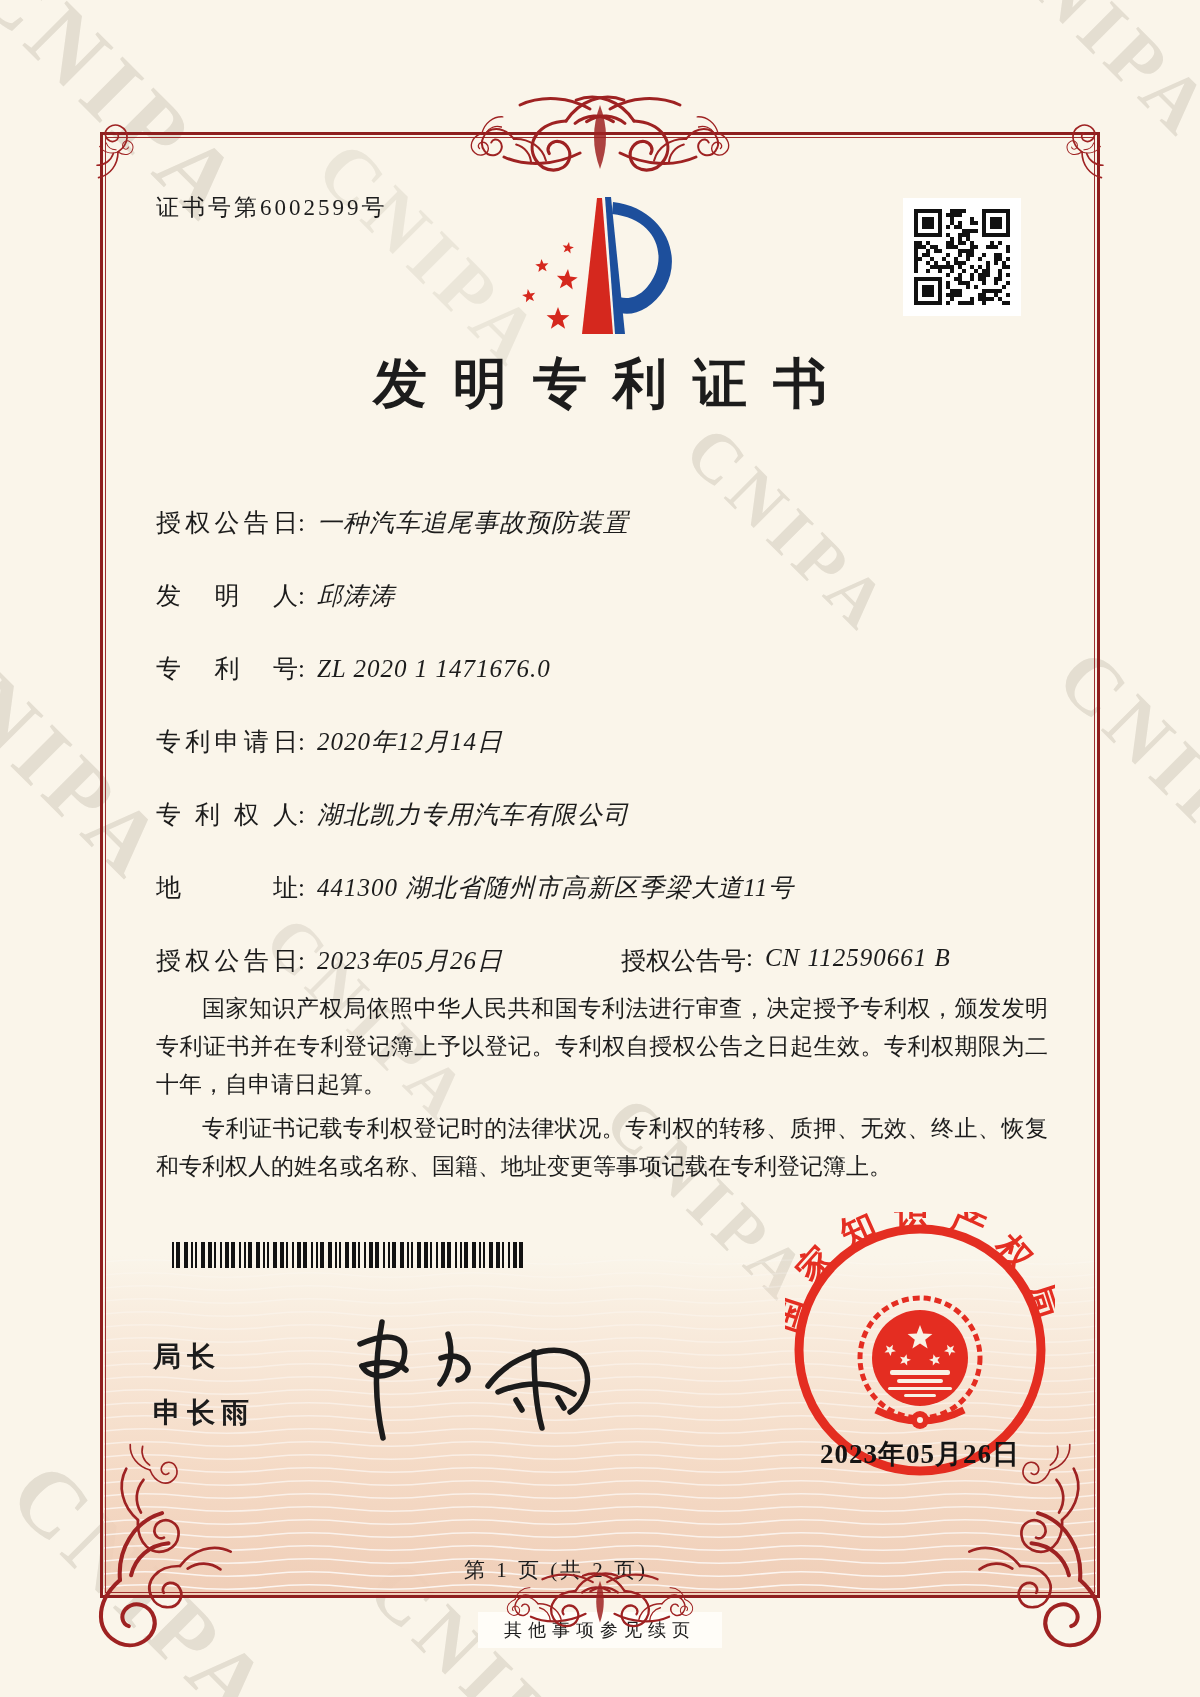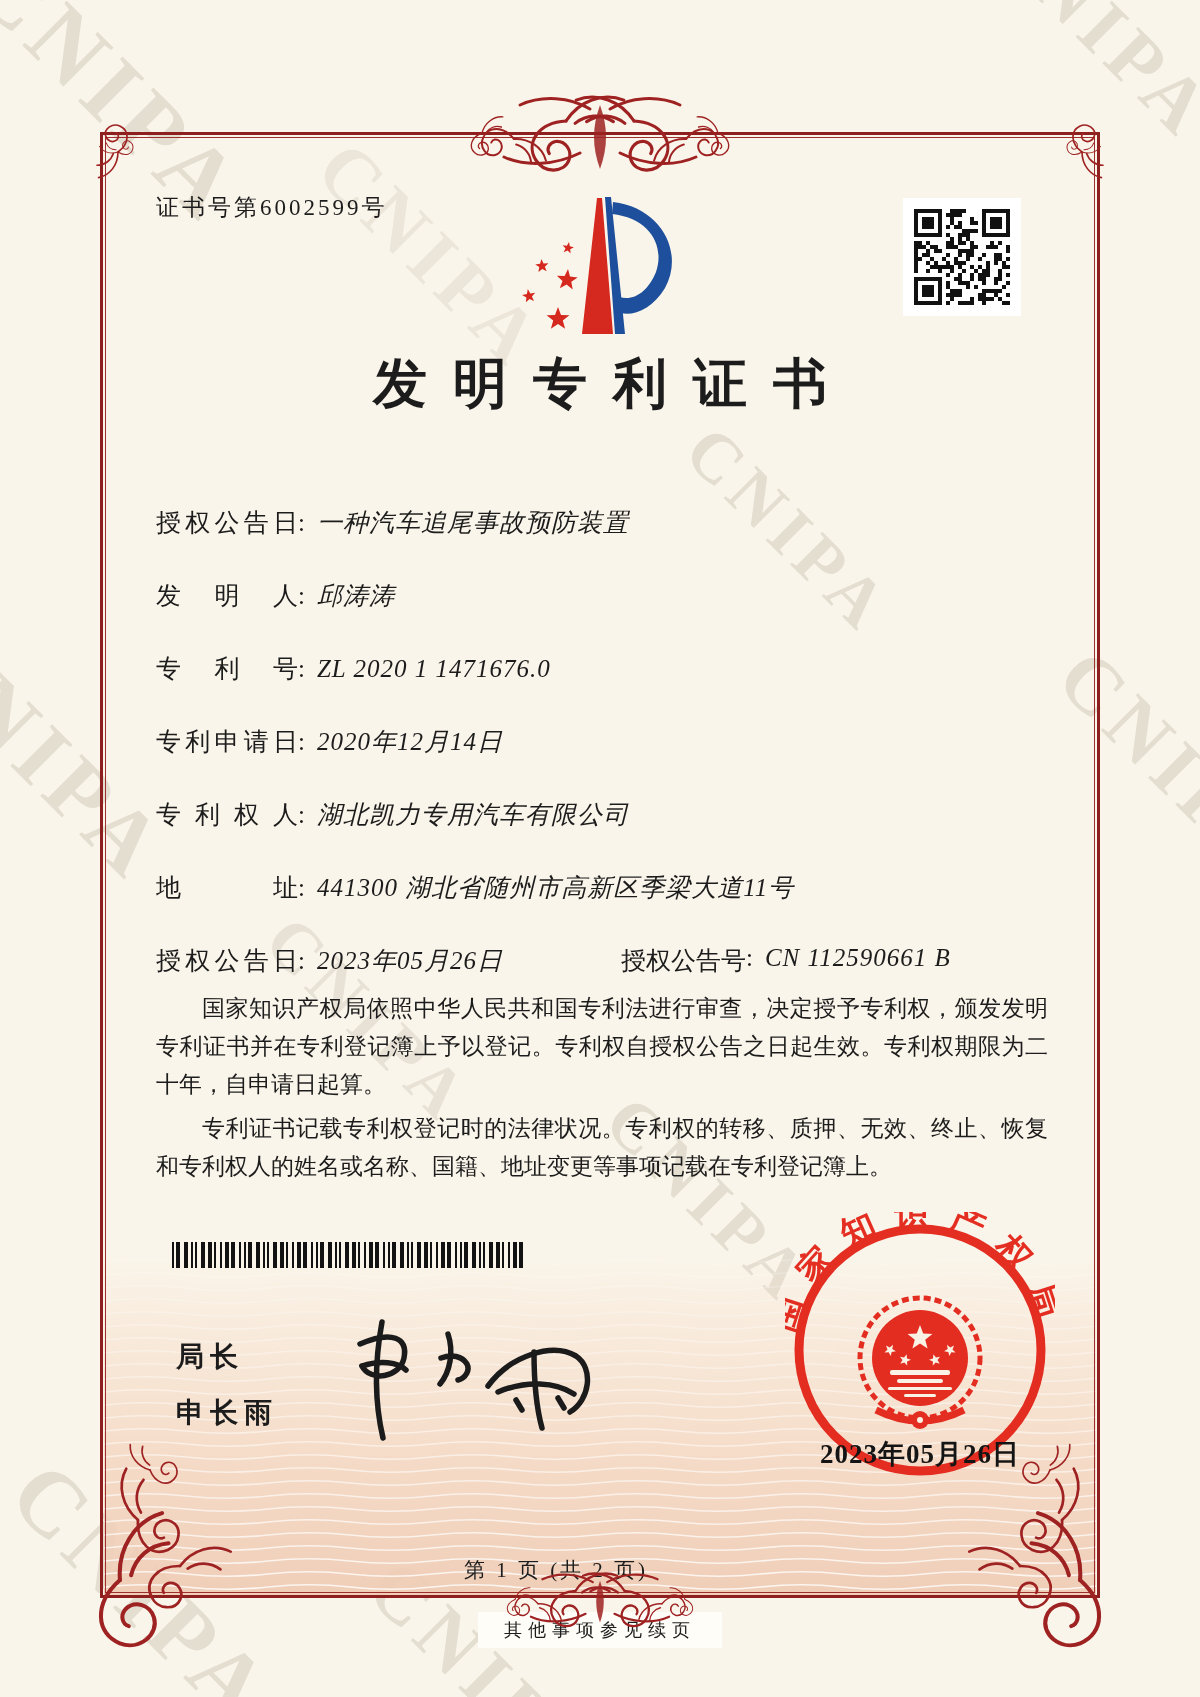--- a/index.html
+++ b/index.html
@@ -48,21 +48,21 @@
   .bodytext p{margin:0 0 6px 0;text-indent:2em;}
 
   
   .waves-band{position:absolute;left:104px;top:1256px;width:992px;height:340px;z-index:2;
       background:linear-gradient(180deg,rgba(246,222,205,0) 0%,rgba(246,220,200,.38) 20%,
                  rgba(243,211,188,.78) 62%,rgba(239,204,181,.95) 100%);}
   .waves-band svg{position:absolute;inset:0;}
 
   .barcode{position:absolute;left:172px;top:1242px;z-index:4;}
 
-  .signer{position:absolute;left:176px;top:1338px;z-index:4;
+  .signer{position:absolute;left:153px;top:1338px;z-index:4;
           font-family:Liberation Serif, serif;font-weight:bold;}
   .signer div{font-size:28px;letter-spacing:6px;margin-bottom:18px;}
   .signature{position:absolute;left:320px;top:1300px;z-index:4;}
 
   
   .seal{position:absolute;left:785px;top:1212px;z-index:4;}
   .seal-date{position:absolute;left:810px;top:1436px;width:220px;text-align:center;
              font-size:27px;font-weight:600;letter-spacing:1px;color:#141414;z-index:5;}
 
   .page-no{position:absolute;left:0;top:1556px;width:1112px;text-align:center;

